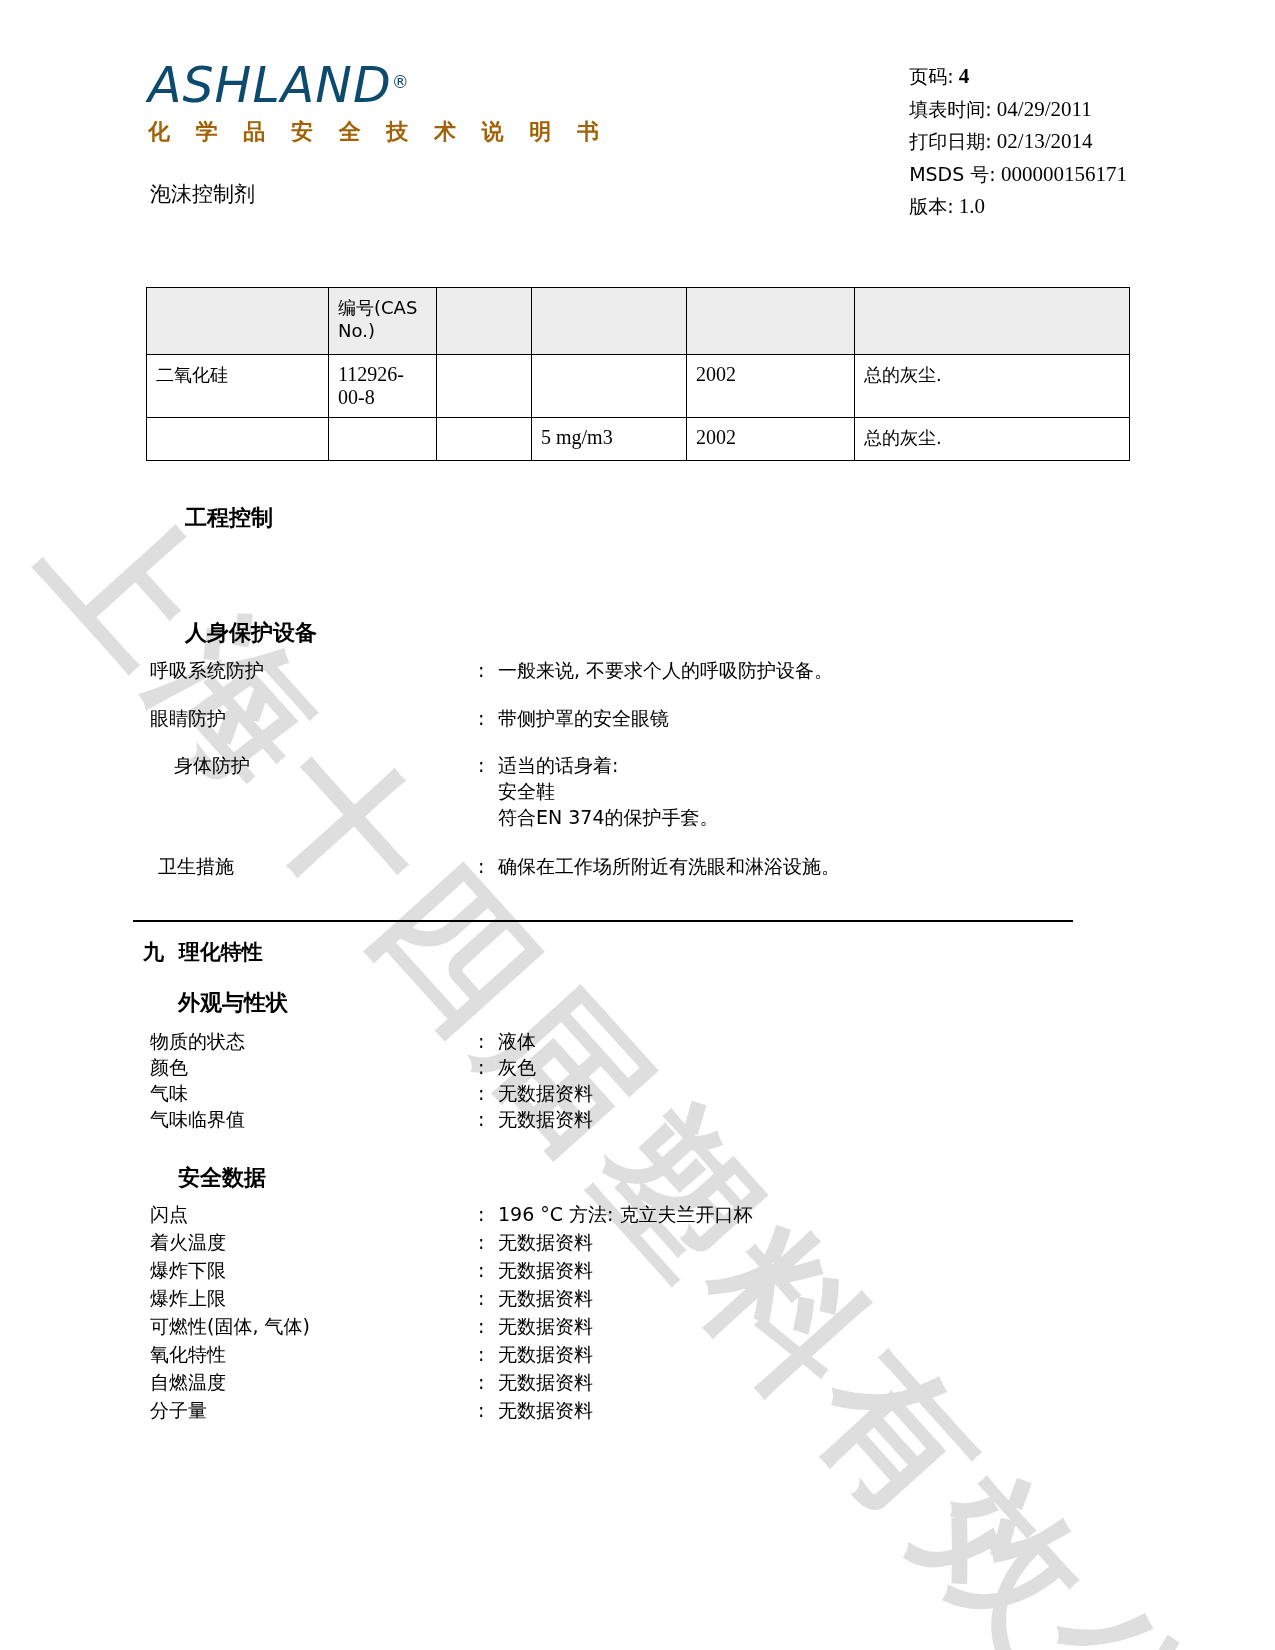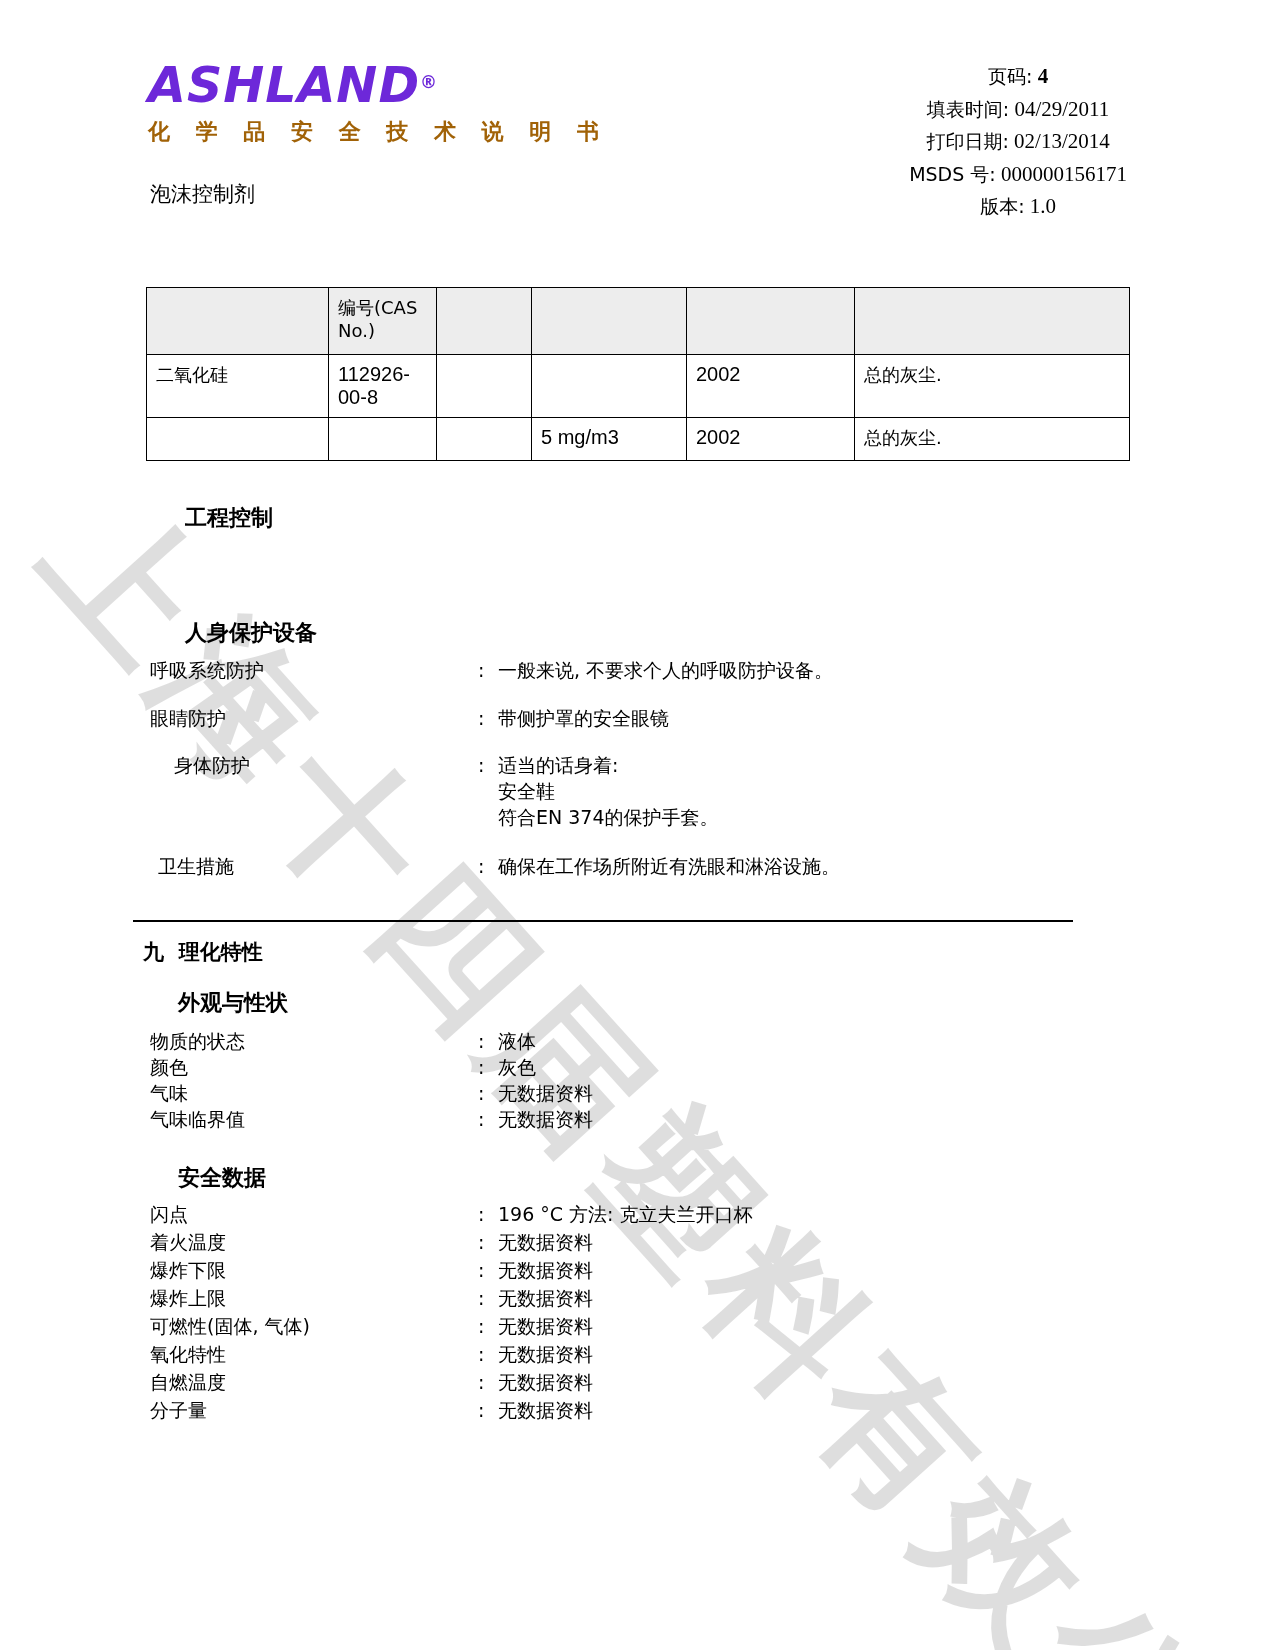--- a/index.html
+++ b/index.html
@@ -51,24 +51,24 @@
 
   .logo-block {
     position: absolute;
     left: 148px;
     top: 60px;
     width: 420px;
   }
   .logo-word {
     font-family: "DejaVu Sans", sans-serif;
     font-size: 49px;
-    font-weight: 700;
+    font-weight: 400;
     font-style: italic;
     letter-spacing: 1px;
-    color: #6d28d9;
+    color: #0c4a6e;
     line-height: 1.05;
     white-space: nowrap;
   }
   .logo-word .reg {
     font-size: 17px;
     vertical-align: 14px;
     font-style: normal;
   }
   .logo-sub {
     margin-top: 6px;
@@ -86,21 +86,21 @@
     top: 180px;
     font-size: 21px;
     font-family: "DejaVu Sans", sans-serif;
     white-space: nowrap;
   }
 
   .header-right {
     position: absolute;
     right: 148px;
     top: 60px;
-    text-align: center;
+    text-align: left;
     font-size: 21px;
     line-height: 1.55;
     font-family: "Liberation Serif", serif;
   }
   .header-right .hr-line {
     white-space: nowrap;
     font-size: 21px;
   }
   .header-right .hr-line .lbl {
     font-family: "DejaVu Sans", sans-serif;
@@ -130,21 +130,21 @@
     font-family: "DejaVu Sans", sans-serif;
     vertical-align: top;
     height: 26px;
     margin-left: 17px;
   }
   .data-table tr.head td {
     background: #ededed;
     height: 50px;
   }
   .data-table .mono {
-    font-family: Liberation Sans, sans-serif;
+    font-family: Liberation Serif, serif;
     font-size: 20px;
   }
   .col1 { width: 182px; }
   .col2 { width: 108px; }
   .col3 { width: 95px; }
   .col4 { width: 155px; }
   .col5 { width: 168px; }
   .col6 { width: 275px; }
 
   

